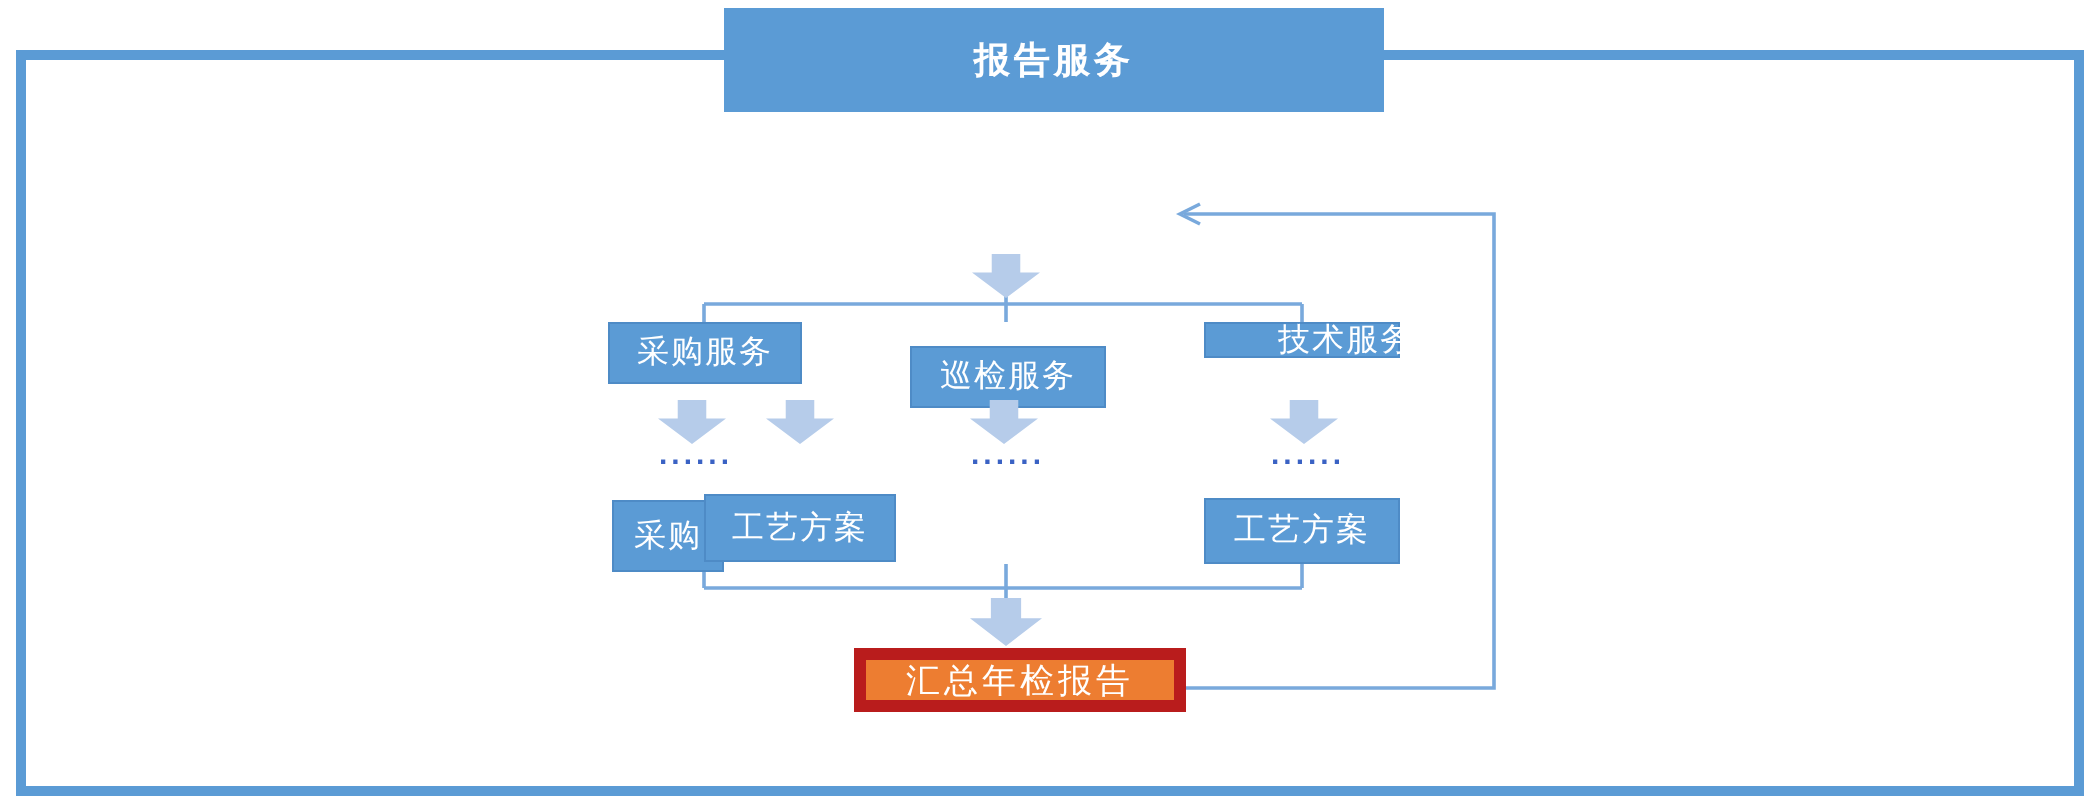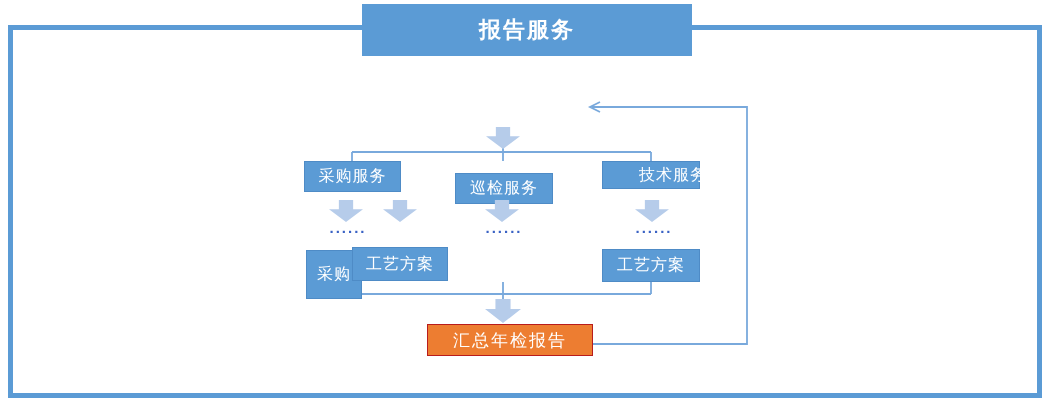--- a/index.html
+++ b/index.html
@@ -13,33 +13,33 @@
   }
   svg.connectors{position:absolute;left:0;top:0;width:1050px;height:405px;}
   .box{
     position:absolute;display:flex;align-items:center;justify-content:center;
     background:#5B9BD5;color:#ffffff;text-align:center;box-sizing:border-box;
     font-size:16px;letter-spacing:1px;white-space:nowrap;
   }
   .box.blue{border:1px solid #4E8BC6;}
   .title{
     left:362px;top:4px;width:330px;height:52px;
-    font-size:22px;font-weight:bold;letter-spacing:2px;
+    font-size:18px;font-weight:bold;letter-spacing:2px;
   }
   .root{left:428px;top:95px;width:155px;height:31px;}
   .svc1{left:304px;top:161px;width:97px;height:31px;}
   .svc2{left:455px;top:161px;width:98px;height:31px;margin-top:12px;}
-  .svc3{left:602px;top:161px;width:98px;height:28px;padding-left:44px;}
-  .out-proc{left:306px;top:250px;width:56px;height:49px;z-index:1;}
+  .svc3{left:602px;top:161px;width:98px;height:18px;padding-left:44px;}
+  .out-proc{left:306px;top:250px;width:56px;height:36px;z-index:1;}
   .out-plan-l{left:352px;top:247px;width:96px;height:34px;z-index:2;border:1px solid #9CC0E8;}
   .out-insp{left:457px;top:249px;width:96px;height:33px;}
   .out-plan-r{left:602px;top:249px;width:98px;height:33px;}
   .summary{
     left:427px;top:324px;width:166px;height:32px;
-    background:#ED7D31;border:1px solid #b91c1c;font-size:17px;letter-spacing:2px;
+    background:#ED7D31;border:6px solid #b91c1c;font-size:17px;letter-spacing:2px;
   }
   .blockarrow{
     position:absolute;width:34px;height:22px;background:#B6CCEA;
     clip-path:polygon(29% 0,71% 0,71% 42%,100% 42%,50% 100%,0 42%,29% 42%);
   }
   .ba-top{left:486px;top:127px;}
   .ba-s1a{left:329px;top:200px;}
   .ba-s1b{left:383px;top:200px;}
   .ba-s2{left:485px;top:200px;}
   .ba-s3{left:635px;top:200px;}

